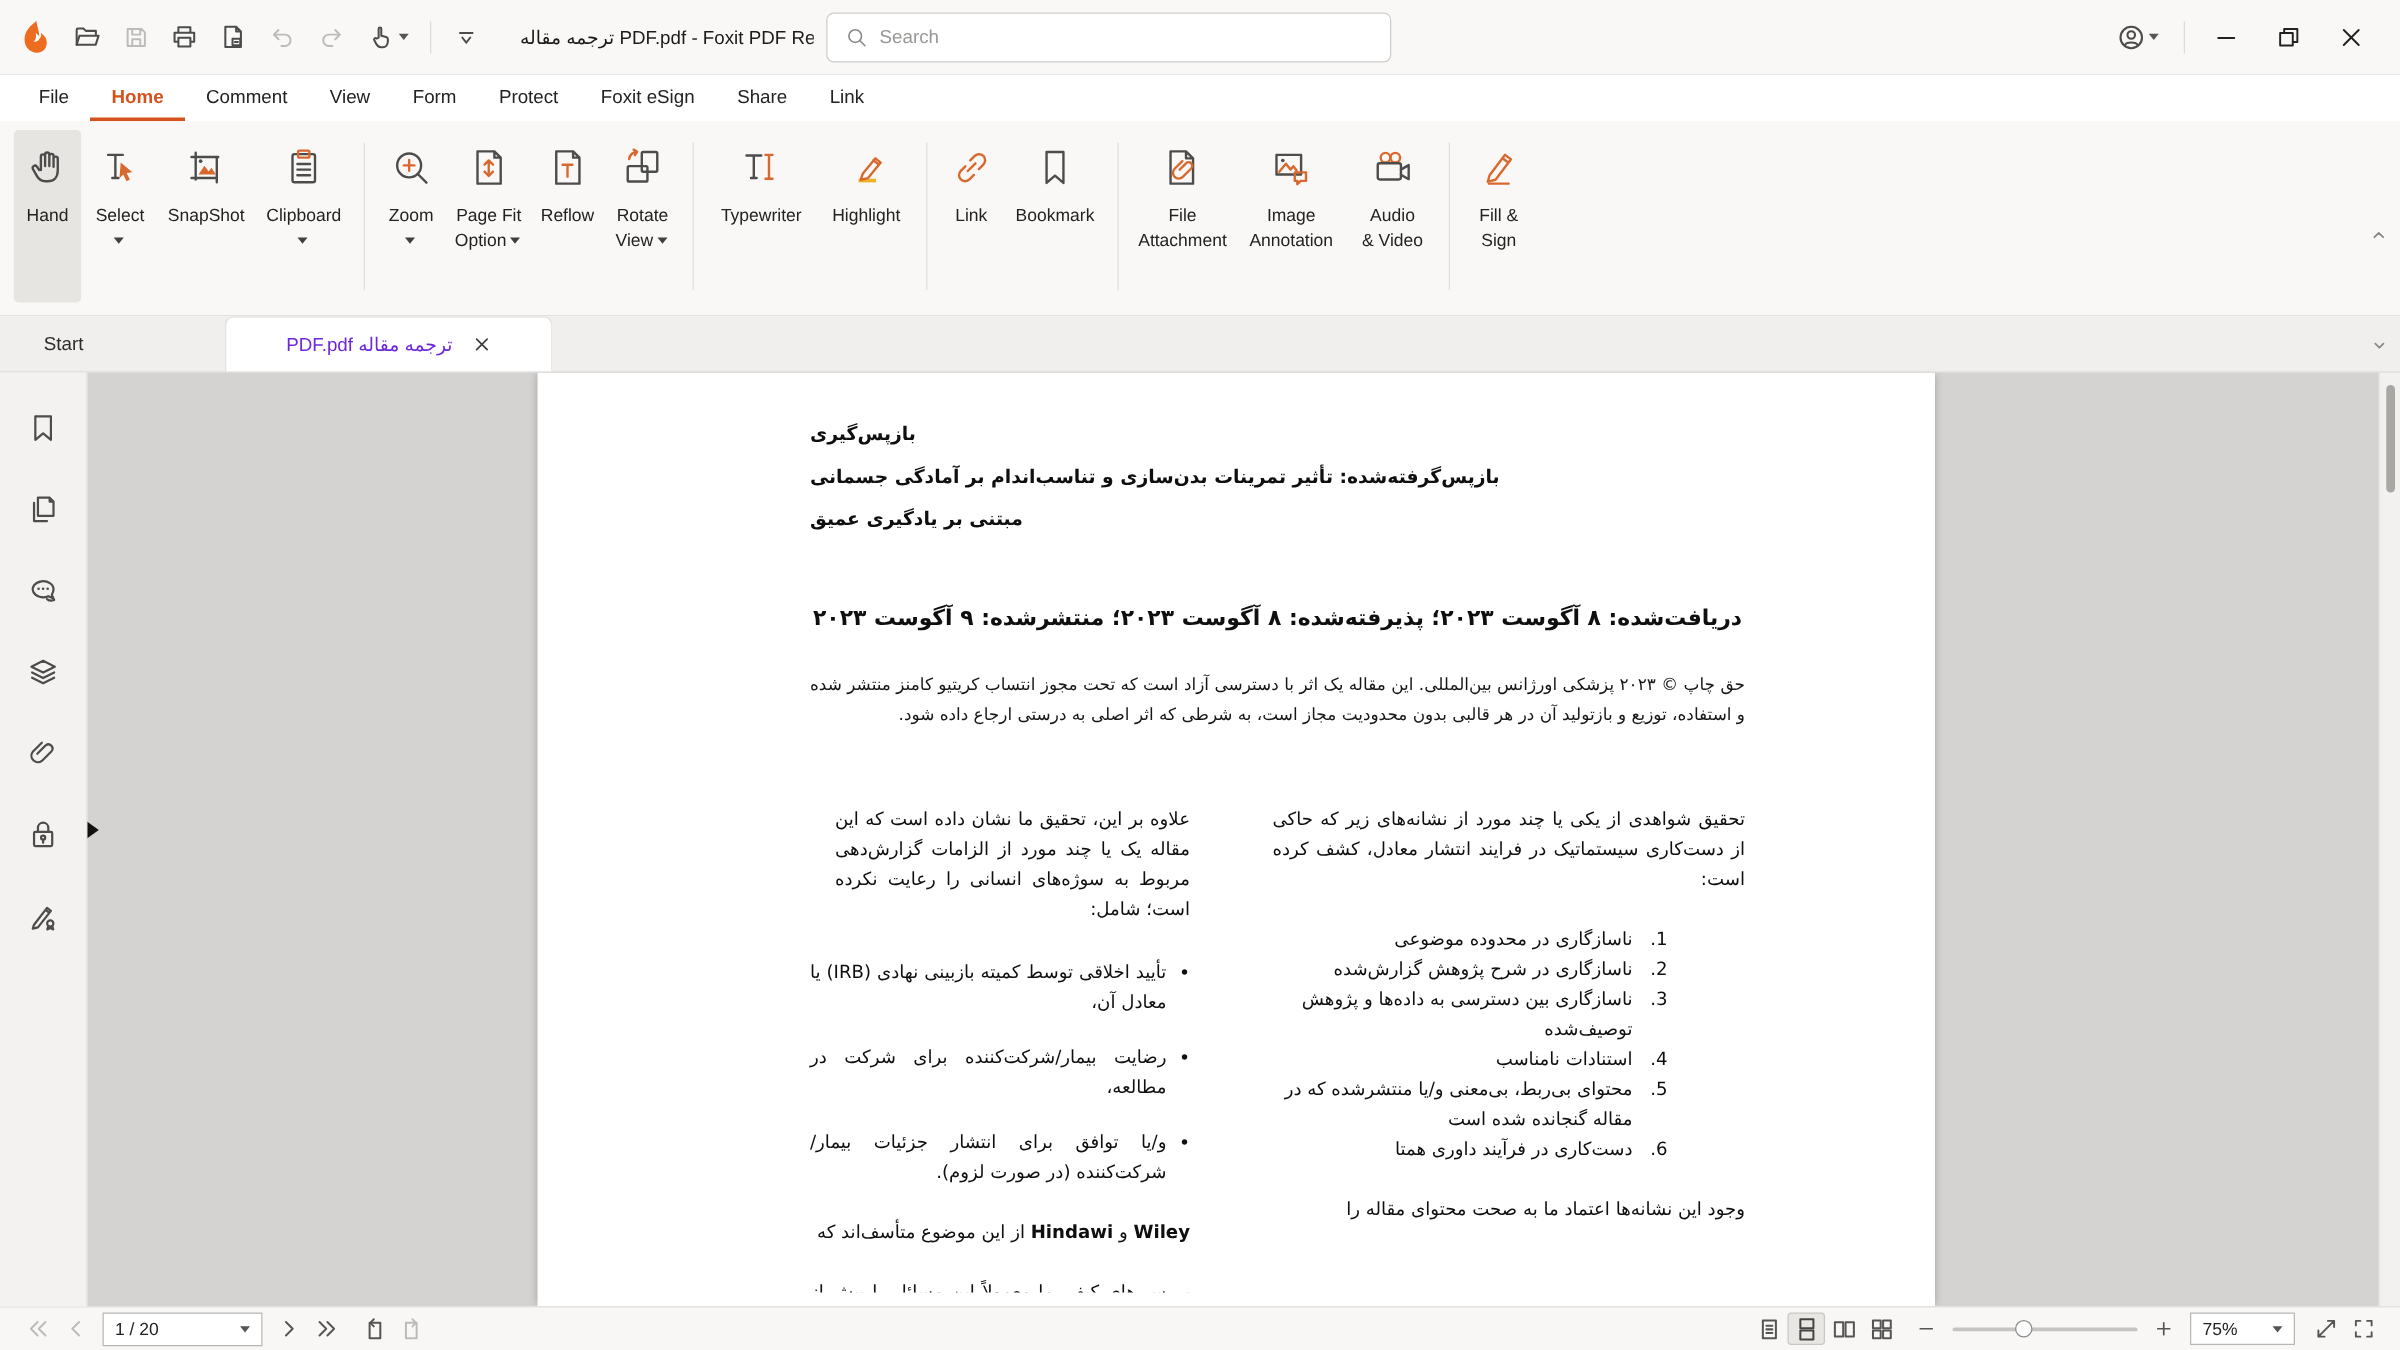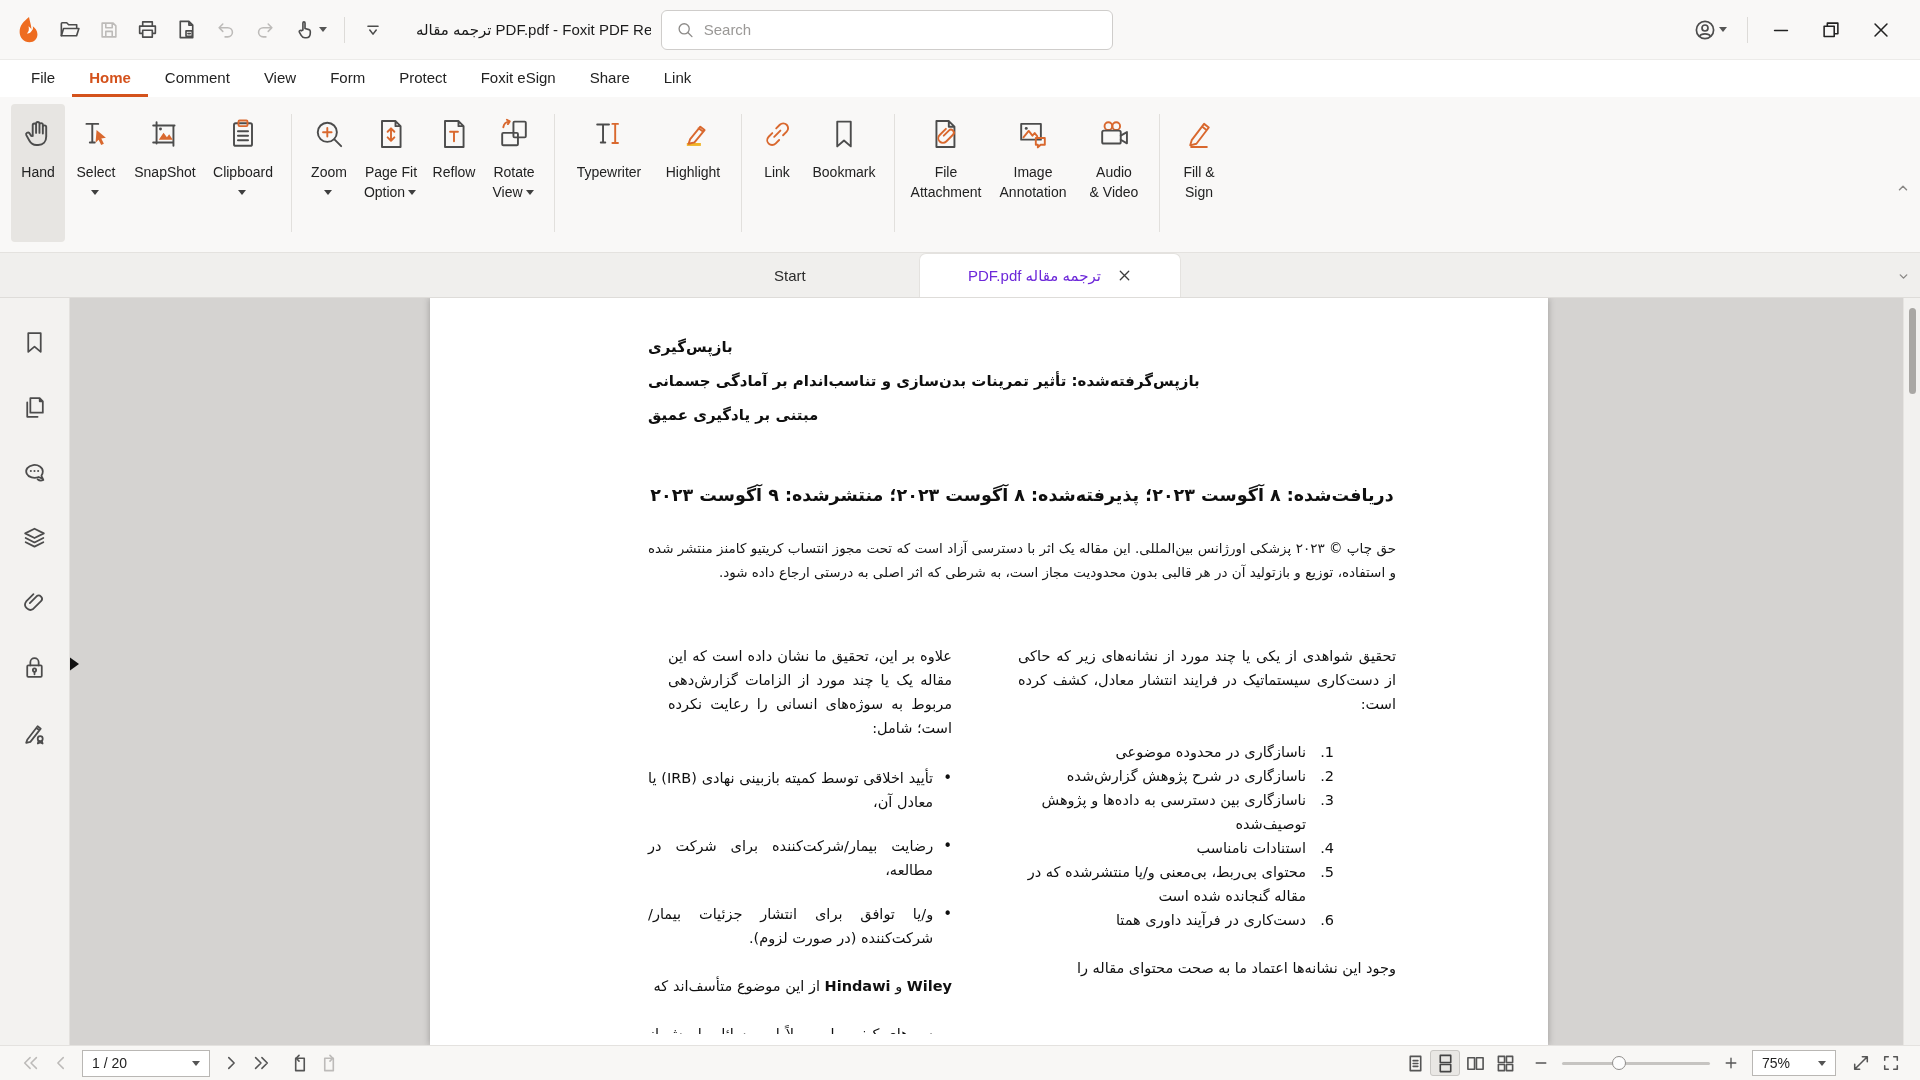--- a/index.html
+++ b/index.html
@@ -36,21 +36,21 @@
   .rbtn { display:flex; flex-direction:column; align-items:center; padding-top:7px; min-width:58px; height:138px; border-radius:4px; margin:0 1px; }
   .rbtn.active { background:#e7e5e2; }
   .ric { height:46px; display:flex; align-items:center; justify-content:center; }
   .rlabel { font-size:14px; color:#222; text-align:center; line-height:20px; margin-top:5px; }
   .caret-dn { display:inline-block; width:0; height:0; border-left:4px solid transparent; border-right:4px solid transparent; border-top:5px solid #3f3f3f; vertical-align:2px; margin-right:2px;}
   .caret-row { margin-top:2px; }
   .rsep { width:1px; height:118px; background:#e2e0dd; margin:10px 9px 0; }
   .ribbon-collapse { position:absolute; right:10px; top:84px; }
 
   
-  .tabbar { height:45px; background:#f0efed; display:flex; align-items:stretch; border-bottom:1px solid #dedcd9; position:relative;justify-content:center; }
+  .tabbar { height:45px; background:#f0efed; display:flex; align-items:stretch; border-bottom:1px solid #dedcd9; position:relative; }
   .tab-start { width:180px; display:flex; align-items:center; padding-left:35px; font-size:15px; color:#2c2c2c; }
   .tab-doc { width:262px; background:#fff; border:1px solid #e4e2df; border-bottom:none; border-radius:7px 7px 0 0; display:flex; align-items:center; justify-content:center; gap:16px; }
   .tab-doc .tlabel { font-size:15px; color:#6d28d9; }
   .tab-scroll { position:absolute; right:10px; top:17px; }
 
   
   .main { height:747px; display:flex; position:relative; }
   .sidebar { width:70px; background:#f3f2f0; border-right:1px solid #e3e1de; display:flex; flex-direction:column; align-items:center; padding-top:28px; gap:33px; }
   .sbtn { width:34px; height:32px; display:flex; align-items:center; justify-content:center; }
   .docarea { flex:1; background:#d5d3d1; position:relative; overflow:hidden; }

